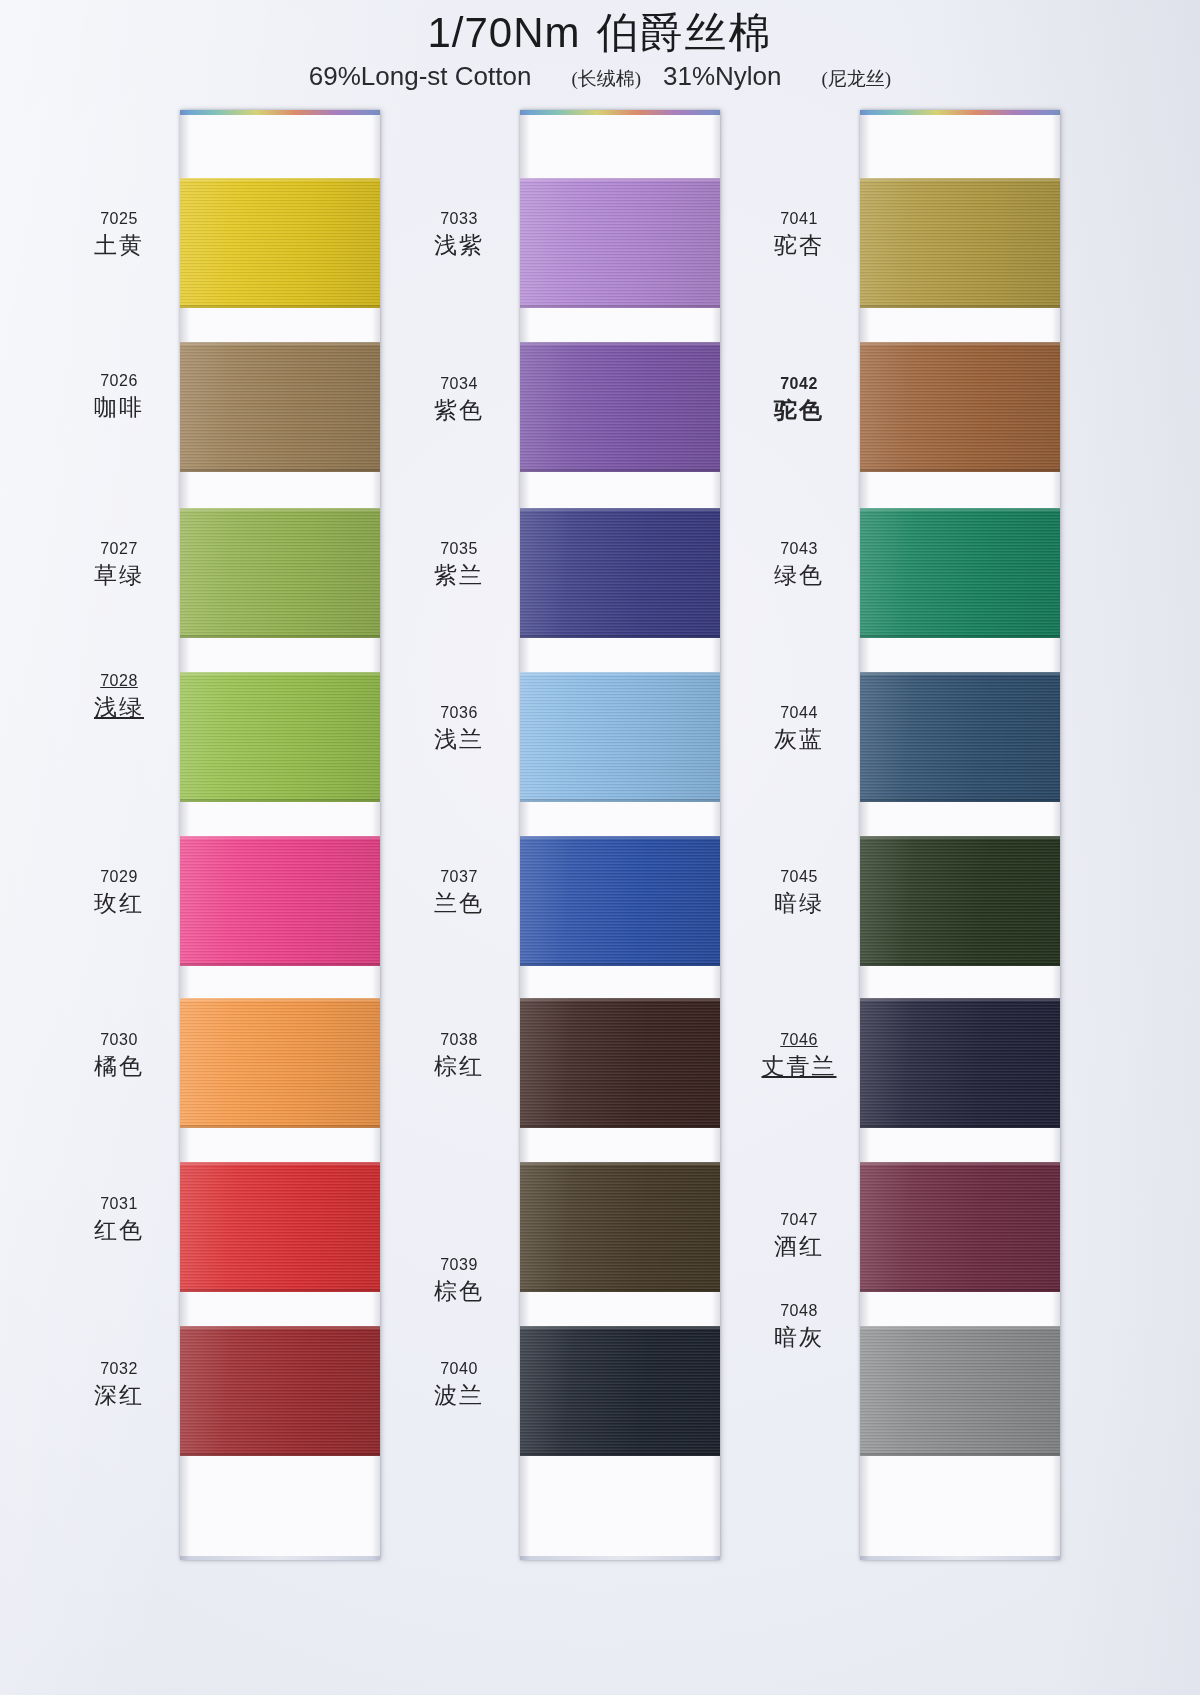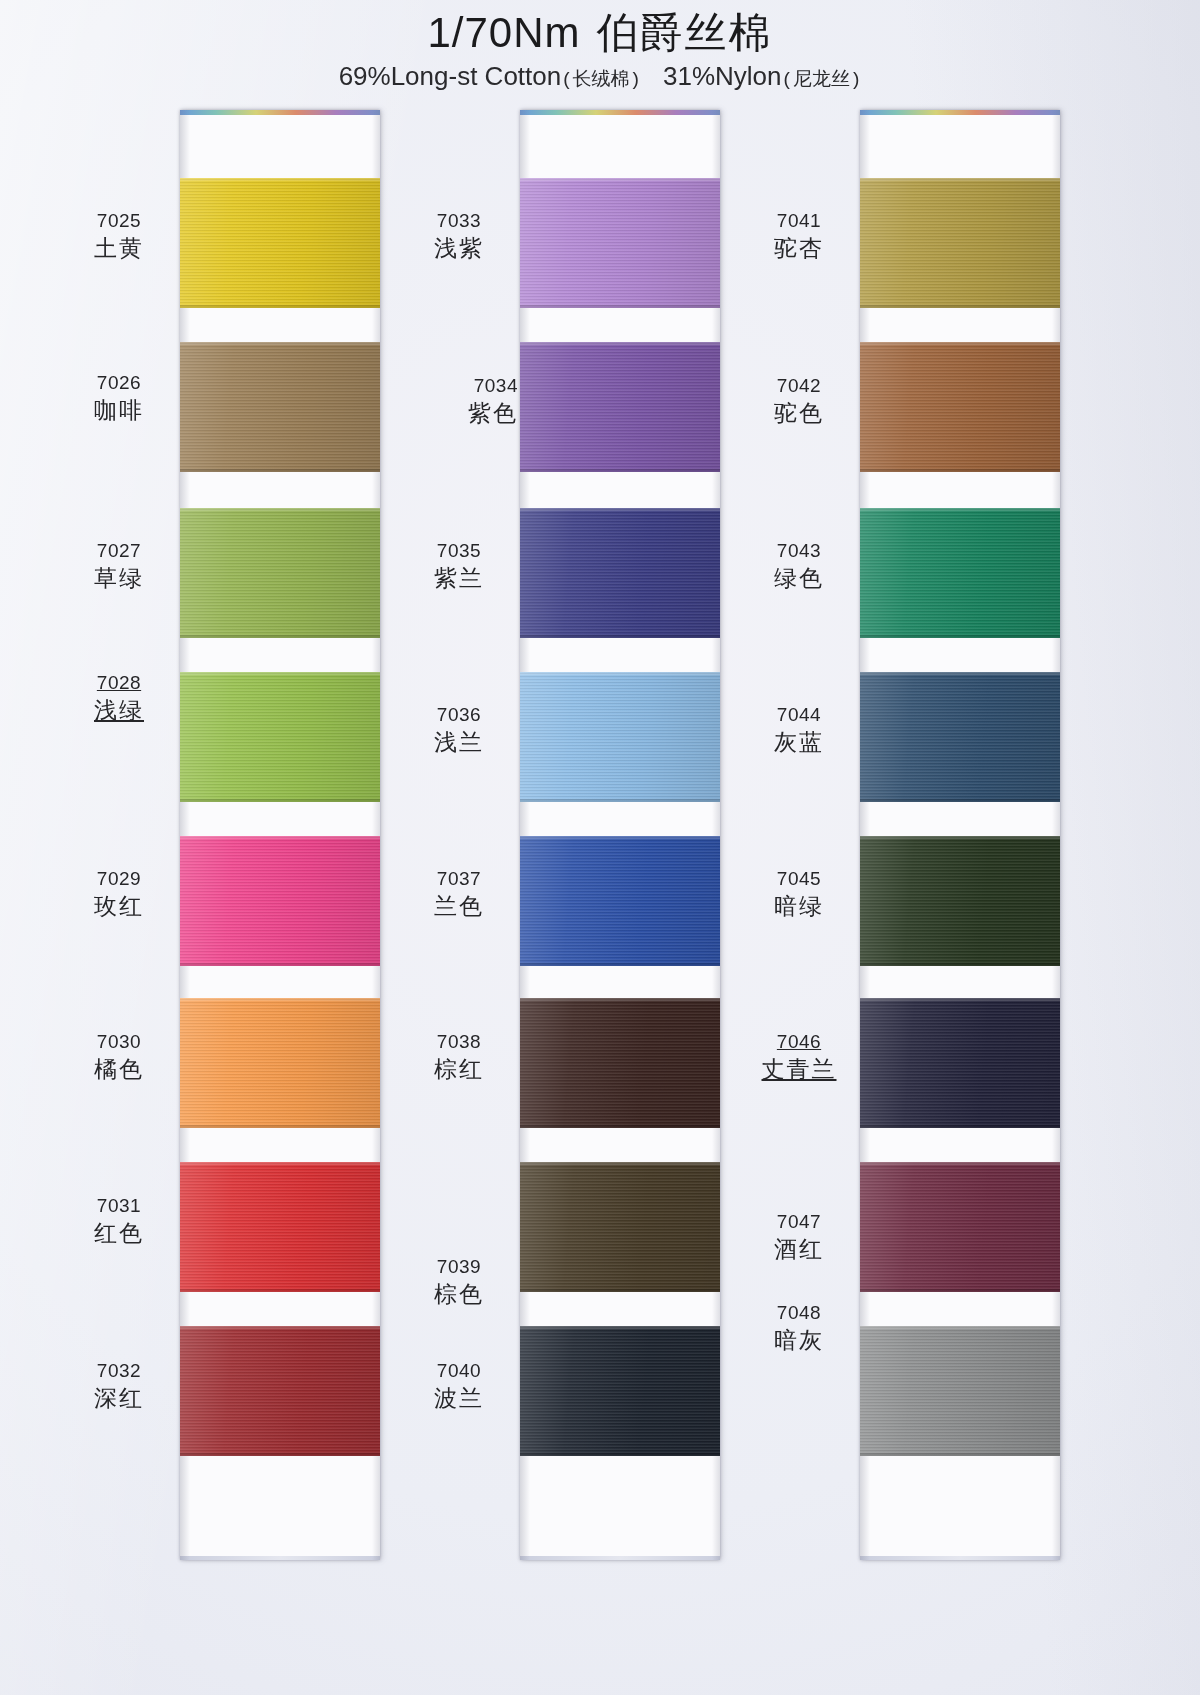--- a/index.html
+++ b/index.html
@@ -56,23 +56,24 @@
     letter-spacing: 2px;
   }
   .subtitle {
     margin-top: 7px;
     font-size: 26px;
     color: #2a2a2d;
     line-height: 1.15;
     white-space: nowrap;
   }
   .subtitle .sub-cn {
-    font-family: Liberation Mono, monospace;
+    font-family: Liberation Serif, serif;
     font-size: 19px;
     letter-spacing: 0px;
+    padding-left: 40px;
   }
   .subtitle .gap { display: inline-block; width: 22px; }
 
   
   .board {
     position: absolute;
     top: 110px;
     left: 0;
     width: 1200px;
     height: 1470px;
@@ -171,21 +172,21 @@
   
   .label {
     position: absolute;
     width: 118px;
     text-align: center;
     color: #262629;
     line-height: 1.18;
   }
   .label.left  { left: 0px;  }
   .label .code {
-    font-size: 19px;
+    font-size: 16px;
     letter-spacing: 0.5px;
     font-family: "Liberation Sans", "DejaVu Sans", sans-serif;
   }
   .label .name {
     font-size: 23px;
     margin-top: 3px;
     letter-spacing: 2px;
     font-family: "DejaVu Sans", "Liberation Sans", sans-serif;
   }
 </style>
@@ -290,21 +291,21 @@
           <div class="topfuzz"></div>
           <div class="botfuzz"></div>
         </div>
       </div>
     </div>
     <div class="column col-1">
       <div class="label left" style="top: 100px;">
         <div class="code">7033</div>
         <div class="name">浅紫</div>
       </div>
-      <div class="label left" style="top: 265px; text-align: right;">
+      <div class="label left" style="top: 265px;">
         <div class="code">7034</div>
         <div class="name">紫色</div>
       </div>
       <div class="label left" style="top: 430px;">
         <div class="code">7035</div>
         <div class="name">紫兰</div>
       </div>
       <div class="label left" style="top: 594px;">
         <div class="code">7036</div>
         <div class="name">浅兰</div>
@@ -378,21 +379,21 @@
           <div class="topfuzz"></div>
           <div class="botfuzz"></div>
         </div>
       </div>
     </div>
     <div class="column col-2">
       <div class="label left" style="top: 100px;">
         <div class="code">7041</div>
         <div class="name">驼杏</div>
       </div>
-      <div class="label left" style="top: 265px;">
+      <div class="label left" style="top: 265px; font-weight: bold;">
         <div class="code">7042</div>
         <div class="name">驼色</div>
       </div>
       <div class="label left" style="top: 430px;">
         <div class="code">7043</div>
         <div class="name">绿色</div>
       </div>
       <div class="label left" style="top: 594px;">
         <div class="code">7044</div>
         <div class="name">灰蓝</div>

